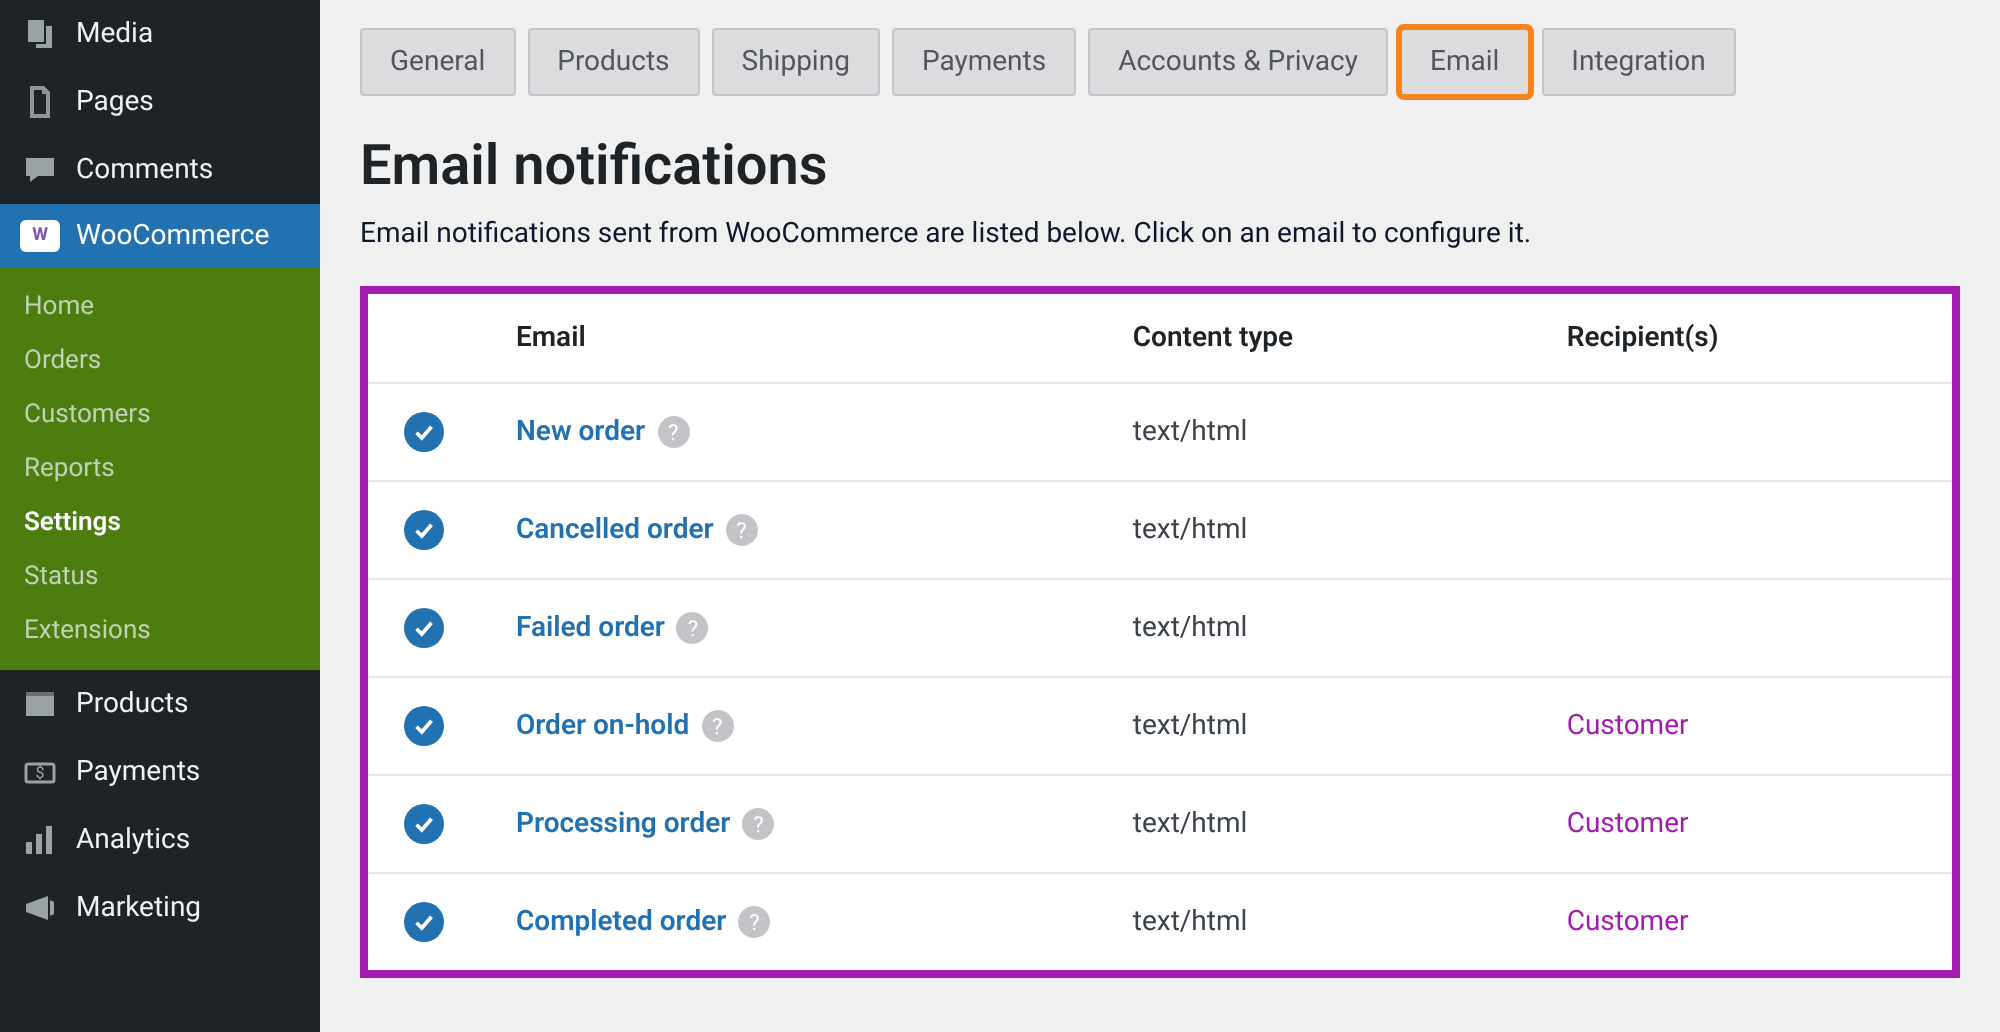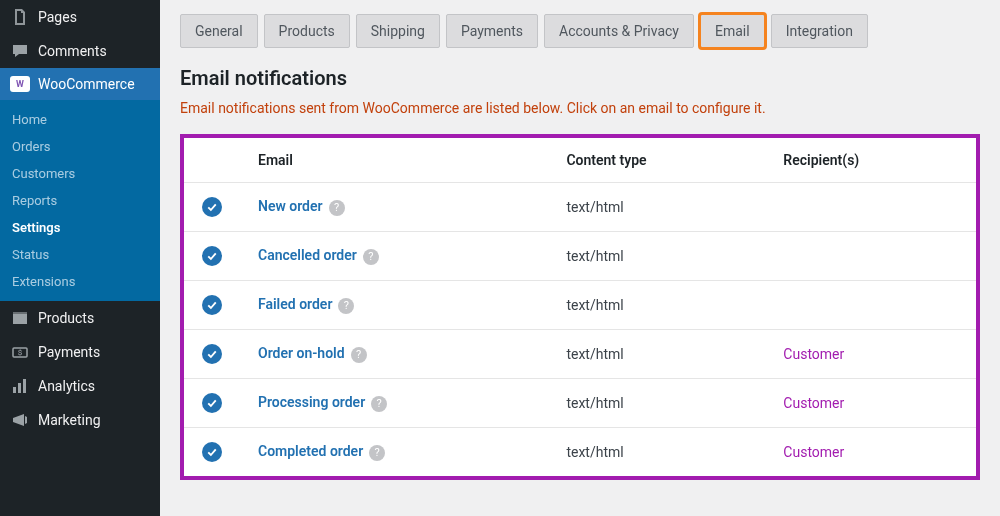--- a/index.html
+++ b/index.html
@@ -44,21 +44,21 @@
     content: "";
     position: absolute;
     right: -8px;
     top: 50%;
     margin-top: -8px;
     width: 0; height: 0;
     border: 8px solid transparent;
     border-right-color: #f0f0f1;
   }
   .sub-items {
-    background: #0369a1;
+    background: #4d7c0f;
     padding: 6px 0;
   }
   .sub-item {
     padding: 6px 12px;
     font-size: 13px;
     color: rgba(240,246,252,.7);
     cursor: pointer;
   }
   .sub-item.current { color: #fff; font-weight: 600; }
   .content {
@@ -78,28 +78,28 @@
     font-size: 14px;
     color: #50575e;
     cursor: pointer;
     border-radius: 2px;
   }
   .tab.highlight-outline {
     outline: 3px solid #f5831f;
     outline-offset: -1px;
   }
   h2.section-title {
-    font-size: 20px;
+    font-size: 28px;
     font-weight: 600;
     color: #1d2327;
     margin-bottom: 10px;
   }
   p.section-desc {
     font-size: 14px;
-    color: #c2410c;
+    color: #0f172a;
     margin-bottom: 18px;
   }
   table.emails {
     width: 100%;
     background: #fff;
     border: 4px solid #a21caf;
     border-collapse: collapse;
     font-size: 14px;
   }
   table.emails th, table.emails td {
@@ -145,20 +145,28 @@
 </head>
 <body>
 
 <div class="layout">
 
   <nav class="sidebar">
 
     <div class="side-item">
       <span class="icon">
         <svg viewBox="0 0 20 20" fill="currentColor">
+            <path d="M4 3h8v11H4zM13 6h3v11H8v-2h5z"></path>
+          </svg>
+      </span>
+      <span>Media</span>
+    </div>
+    <div class="side-item">
+      <span class="icon">
+        <svg viewBox="0 0 20 20" fill="currentColor">
             <path d="M5 2h7l3 3v13H5zM7 4v12h6V6h-2V4z" opacity=".9"></path>
           </svg>
       </span>
       <span>Pages</span>
     </div>
     <div class="side-item">
       <span class="icon">
         <svg viewBox="0 0 20 20" fill="currentColor">
             <path d="M3 4h14v9H9l-4 3v-3H3z"></path>
           </svg>

